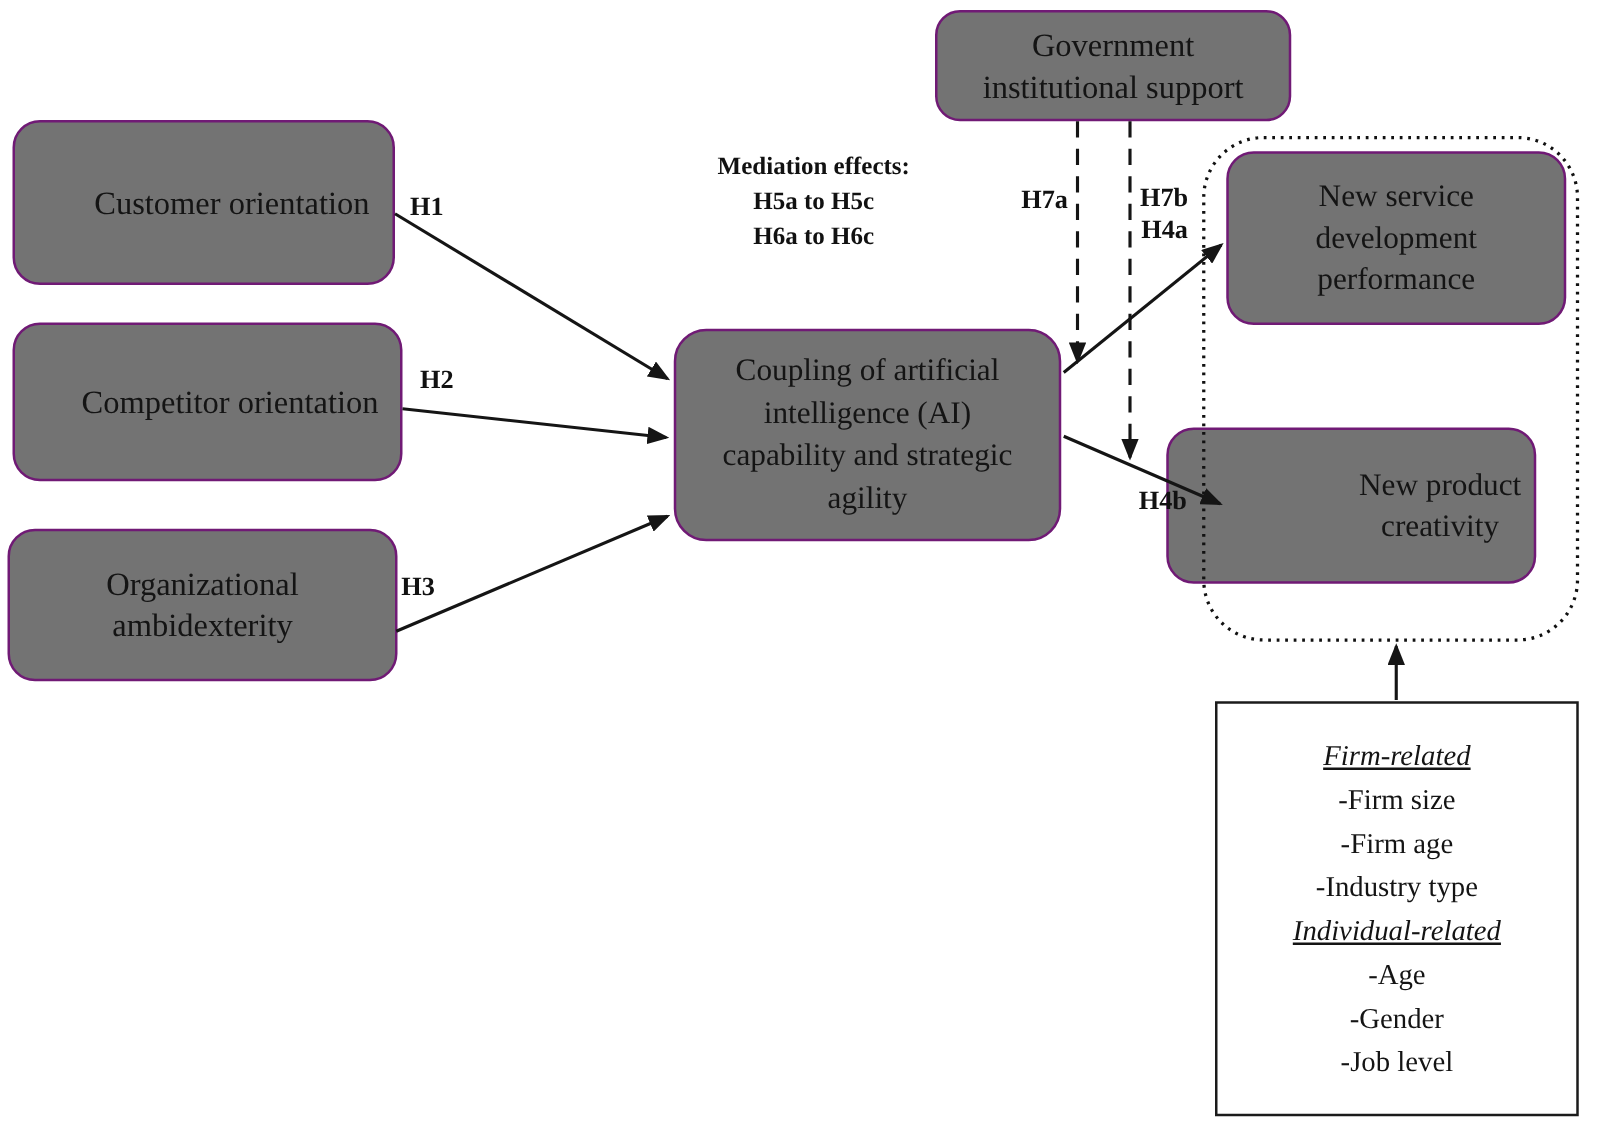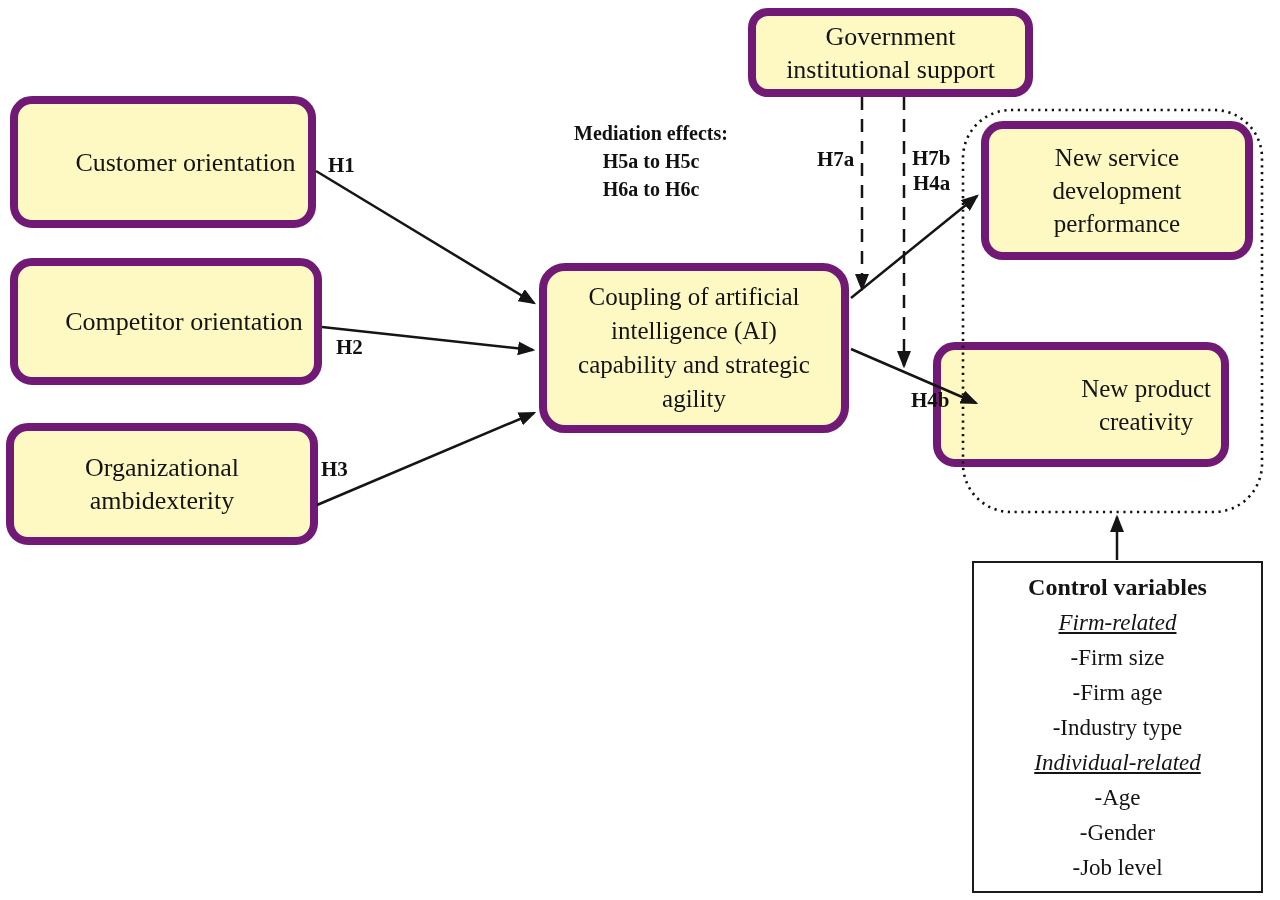--- a/index.html
+++ b/index.html
@@ -1,21 +1,21 @@
 <!DOCTYPE html>
 <html><head>
 <meta charset="utf-8">
 <style>
   html,body{margin:0;padding:0;background:#ffffff;}
   .canvas{
     position:relative;width:1280px;height:900px;background:#ffffff;
     font-family:"Liberation Serif","DejaVu Serif",serif;color:#141414;overflow:hidden;
   }
   .node{
-    position:absolute;border:8px solid #701a75;border-radius:22px;background:#fef9c3;
+    position:absolute;border:2px solid #701a75;border-radius:22px;background:#737373;
     display:flex;align-items:center;justify-content:center;text-align:center;
     box-sizing:border-box;
   }
   .nlabel{white-space:pre-line;font-size:26px;line-height:33px;padding:0 10px;}
   .node-ai .nlabel{font-size:25px;line-height:34px;}
   .hlabel{
     position:absolute;font-weight:bold;font-size:21px;line-height:22px;color:#111111;
   }
   .mediation{
     position:absolute;left:545px;top:119px;width:212px;text-align:center;
@@ -73,29 +73,28 @@
 creativity</span>
   </div>
 
   <div class="mediation">
     <div>Mediation effects:</div>
     <div>H5a to H5c</div>
     <div>H6a to H6c</div>
   </div>
 
   <div class="hlabel" style="left:328px;top:154px;">H1</div>
-  <div class="hlabel" style="left:336px;top:292px;margin-top:44px;">H2</div>
+  <div class="hlabel" style="left:336px;top:292px;">H2</div>
   <div class="hlabel" style="left:321px;top:458px;">H3</div>
   <div class="hlabel" style="left:913px;top:172px;">H4a</div>
   <div class="hlabel" style="left:911px;top:389px;">H4b</div>
   <div class="hlabel" style="left:817px;top:148px;">H7a</div>
   <div class="hlabel" style="left:912px;top:147px;">H7b</div>
 
   <div class="control-box">
-    <div class="cv-title">Control variables</div>
     <div class="cv-heading">Firm-related</div>
     <div class="cv-item">-Firm size</div>
     <div class="cv-item">-Firm age</div>
     <div class="cv-item">-Industry type</div>
     <div class="cv-heading">Individual-related</div>
     <div class="cv-item">-Age</div>
     <div class="cv-item">-Gender</div>
     <div class="cv-item">-Job level</div>
   </div>
 

